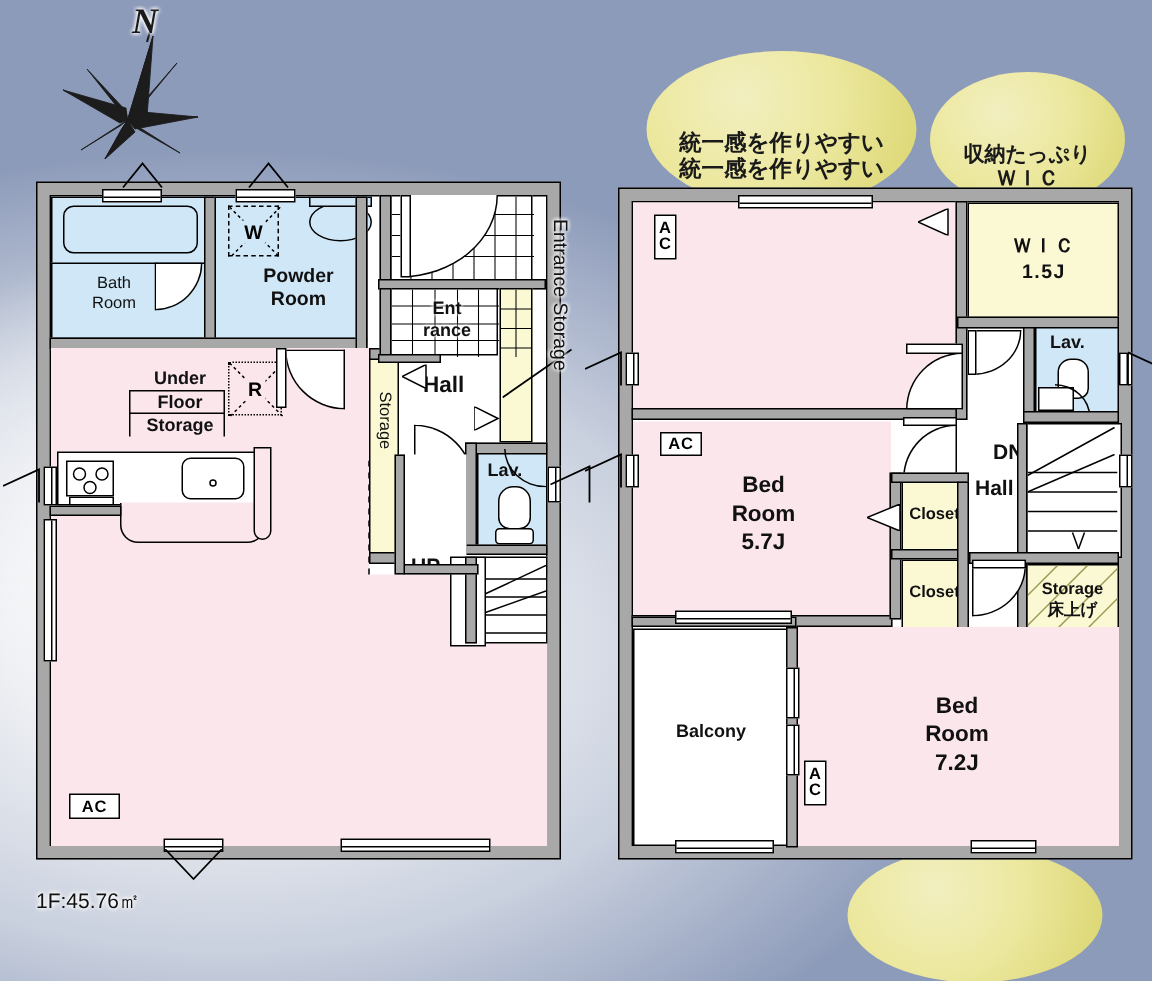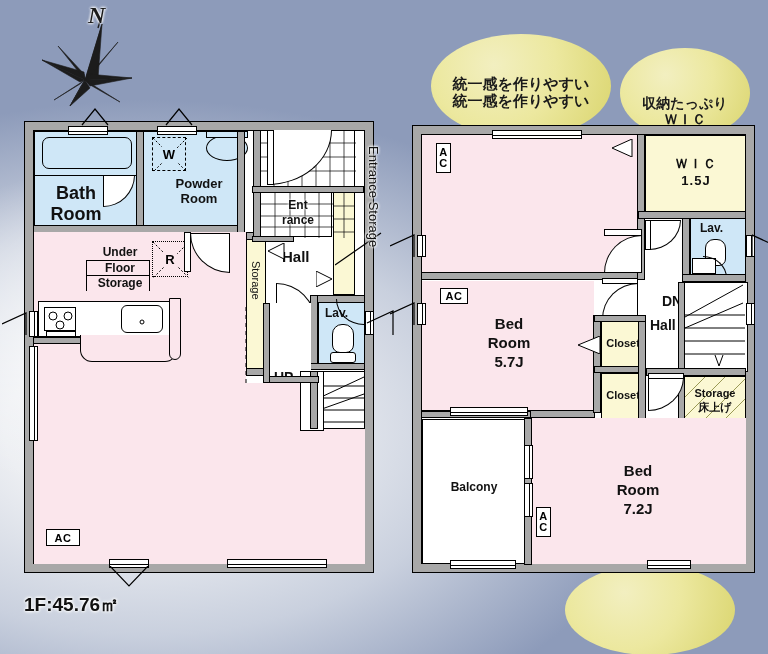--- a/index.html
+++ b/index.html
@@ -25,21 +25,21 @@
   .bubble{
     position:absolute;border-radius:50%;
     background:radial-gradient(circle at 35% 30%, #f2efc0 0%, #ece89f 45%, #d9d46c 100%);
     display:flex;align-items:flex-end;justify-content:center;
     text-align:center;color:#1a1a1a;
     font-family:"DejaVu Sans",sans-serif;
     line-height:1.18;
     font-weight:600;
   }
   .bubble span{display:block;}
-  #bub1{left:431px;top:34px;width:180px;height:104px;font-size:15px;padding-bottom:27px;box-sizing:border-box;}
+  #bub1{left:431px;top:34px;width:180px;height:104px;font-size:15px;padding-bottom:16px;box-sizing:border-box;}
   #bub2{left:620px;top:48px;width:130px;height:90px;font-size:14px;padding-bottom:10px;box-sizing:border-box;}
   #bub3{left:565px;top:565px;width:170px;height:90px;font-size:15px;align-items:flex-start;padding-top:8px;box-sizing:border-box;}
 
   
   #compass{position:absolute;left:40px;top:2px;width:110px;height:105px;}
   #compass .nlabel{
     position:absolute;left:48px;top:0px;font-family:"Liberation Serif","DejaVu Serif",serif;
     font-style:italic;font-size:24px;font-weight:700;color:#1a1a1a;
     text-shadow:0 0 3px #fff,0 0 3px #fff,0 0 3px #fff;
   }
@@ -80,21 +80,21 @@
       display:flex;align-items:center;justify-content:center;box-sizing:border-box;letter-spacing:.5px;}
   .ac.vert{flex-direction:column;line-height:1;padding:1px 0;}
 
   .tilebox{position:absolute;background:#fff;border:1px solid #000;box-sizing:border-box;}
 
   .dashbox{position:absolute;border:1px dashed #000;background:transparent;box-sizing:border-box;
     display:flex;align-items:center;justify-content:center;font-size:13px;font-weight:600;}
   .dotbox{position:absolute;border:1px dotted #000;background:transparent;box-sizing:border-box;
     display:flex;align-items:center;justify-content:center;font-size:13px;font-weight:600;}
 
-  .area-note{position:absolute;font-size:19px;font-weight:700;color:#111;
+  .area-note{position:absolute;font-size:14px;font-weight:400;color:#111;
     text-shadow:0 0 3px #fff,0 0 3px #fff,0 0 4px #fff;white-space:nowrap;}
 
   .vlabel{position:absolute;writing-mode:vertical-rl;text-orientation:mixed;
           font-size:11px;color:#111;letter-spacing:0px;}
   .vlabel-boxed{position:absolute;writing-mode:vertical-rl;font-size:13px;color:#111;
           text-shadow:0 0 3px #fff,0 0 3px #fff,0 0 3px #fff;}
 </style>
 </head>
 <body>
 
@@ -141,21 +141,21 @@
 
   <div class="plan" id="plan1f" style="left:24px;top:121px;width:350px;height:452px;">
 
     <div class="wall" style="left:0;top:0;width:350px;height:452px;"></div>
 
     <div style="position:absolute;left:9px;top:9px;width:332px;height:434px;background:#fff;border:1px solid #000;box-sizing:border-box;"></div>
 
     <div class="room blue" style="left:10px;top:10px;width:104px;height:95px;border:1px solid #000;"></div>
     <div style="position:absolute;left:18px;top:16px;width:88px;height:30px;background:#cfe7f7;border:1px solid #000;border-radius:7px;"></div>
     <div style="position:absolute;left:10px;top:54px;width:104px;height:51px;border:1px solid #000;box-sizing:border-box;background:#cfe7f7;"></div>
-    <div class="olabel" style="left:22px;top:62px;width:60px;font-size:18px;font-weight:700;">Bath<br>Room</div>
+    <div class="olabel" style="left:22px;top:62px;width:60px;font-size:11px;font-weight:400;">Bath<br>Room</div>
     <div class="arc br" style="left:79px;top:54px;width:32px;height:32px;"></div>
 
     <div class="wall" style="left:112px;top:10px;width:8px;height:96px;"></div>
 
     <div class="room blue" style="left:119px;top:10px;width:102px;height:96px;border:1px solid #000;"></div>
     <div class="dashbox" style="left:128px;top:16px;width:34px;height:34px;">
       <svg width="34" height="34" style="position:absolute;left:0;top:0;">
           <line x1="0" y1="0" x2="34" y2="34" stroke="#000" stroke-width="1" stroke-dasharray="2,2"></line>
           <line x1="34" y1="0" x2="0" y2="34" stroke="#000" stroke-width="1" stroke-dasharray="2,2"></line>
         </svg>

